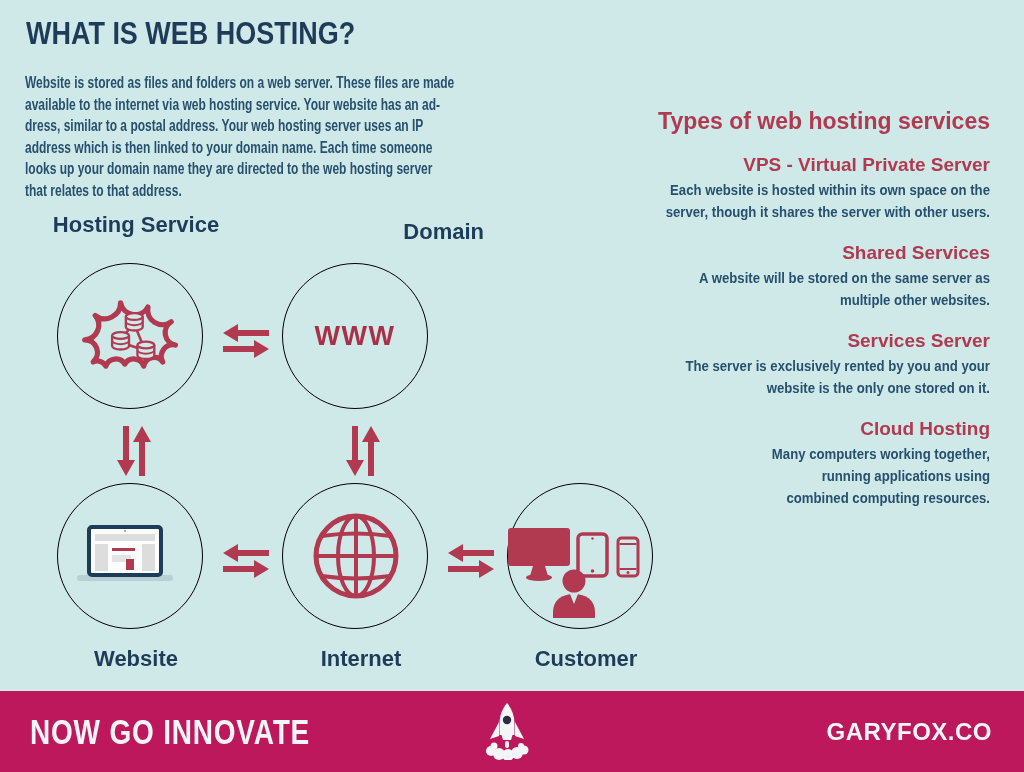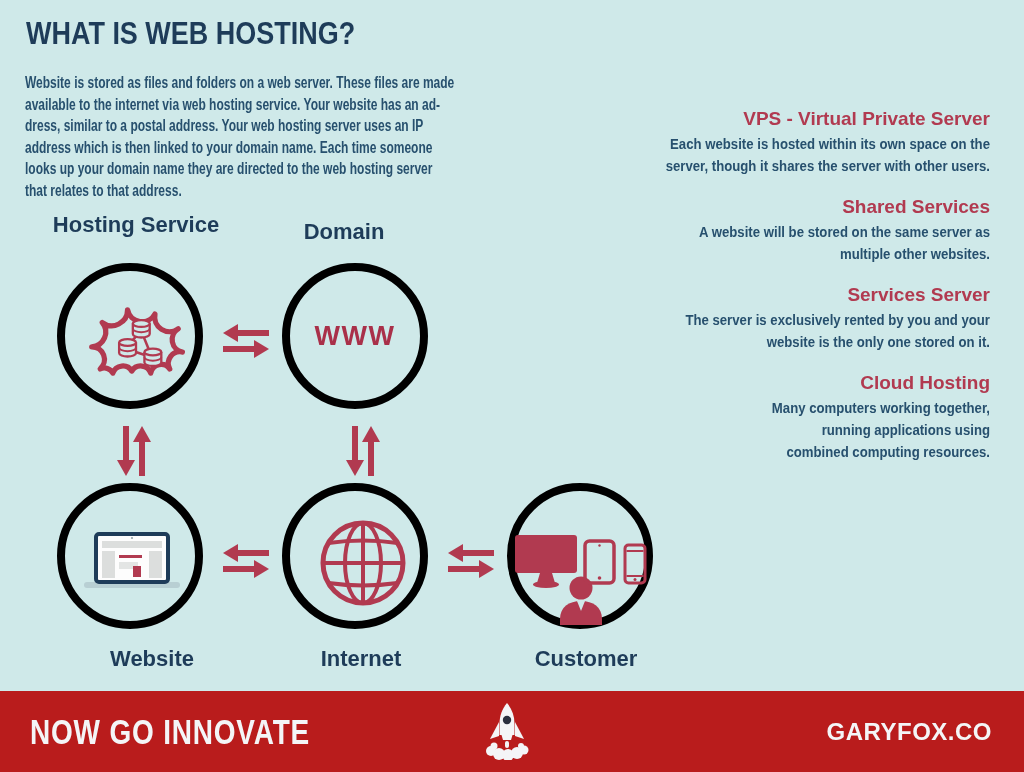--- a/index.html
+++ b/index.html
@@ -34,32 +34,32 @@
     white-space:nowrap; transform:scaleX(.85); transform-origin:right center;
   }
 
   
   .node-label {
     position:absolute; width:240px; text-align:center;
     color:#1e3c59; font-size:22px; font-weight:bold; white-space:nowrap;
   }
   .circle {
     position:absolute; width:146px; height:146px;
-    border:8px solid #000000; border-radius:50%;
+    border:1px solid #000000; border-radius:50%;
   }
   .circle svg, .circle .www { position:absolute; }
   .www {
     width:100%; height:100%; display:flex; align-items:center; justify-content:center;
     color:#a93049; font-size:27px; font-weight:bold; letter-spacing:1.5px;
   }
   .h-arrow { position:absolute; width:50px; height:38px; }
   .v-arrow { position:absolute; width:38px; height:54px; }
 
   
-  .footer { position:absolute; left:0; top:691px; width:1024px; height:81px; background:#b91c1c; }
+  .footer { position:absolute; left:0; top:691px; width:1024px; height:81px; background:#be185d; }
   .tagline {
     position:absolute; left:30px; top:50%;
     transform:translateY(-50%) scaleX(.8); transform-origin:left center;
     color:#f4f5f7; font-size:35px; font-weight:bold; letter-spacing:1px; white-space:nowrap;
   }
   .brand {
     position:absolute; right:32px; top:50%; transform:translateY(-50%);
     color:#f4f5f7; font-size:24px; font-weight:bold; letter-spacing:.5px;
   }
   .rocket { position:absolute; left:484px; top:11px; }
@@ -74,20 +74,21 @@
   <div class="intro">
     <div>Website is stored as files and folders on a web server. These files are made</div>
     <div>available to the internet via web hosting service. Your website has an ad-</div>
     <div>dress, similar to a postal address. Your web hosting server uses an IP</div>
     <div>address which is then linked to your domain name. Each time someone</div>
     <div>looks up your domain name they are directed to the web hosting server</div>
     <div>that relates to that address.</div>
   </div>
 
   <div class="types">
+    <div class="types-heading">Types of web hosting services</div>
 
     <div class="type-section">
       <div class="type-heading">VPS - Virtual Private Server</div>
       <div class="type-line">Each website is hosted within its own space on the</div>
       <div class="type-line">server, though it shares the server with other users.</div>
     </div>
 
     <div class="type-section">
       <div class="type-heading">Shared Services</div>
       <div class="type-line">A website will be stored on the same server as</div>
@@ -102,22 +103,22 @@
 
     <div class="type-section">
       <div class="type-heading">Cloud Hosting</div>
       <div class="type-line">Many computers working together,</div>
       <div class="type-line">running applications using</div>
       <div class="type-line">combined computing resources.</div>
     </div>
   </div>
 
   <div class="node-label" style="left:16px;  top:212px;">Hosting Service</div>
-  <div class="node-label" style="left:224px; top:219px;">Domain</div>
-  <div class="node-label" style="left:32px;  top:646px;">Website</div>
+  <div class="node-label" style="left:244px; top:219px;text-align:right;">Domain</div>
+  <div class="node-label" style="left:16px;  top:646px;">Website</div>
   <div class="node-label" style="left:241px; top:646px;">Internet</div>
   <div class="node-label" style="left:466px; top:646px;">Customer</div>
 
   <div class="circle" style="left:57px; top:263px;">
     <svg style="left:16px; top:22px;" width="110" height="97" viewBox="0 0 104 92">
       <path d="M18 72 A12 12 0 0 0 10 51 A14 14 0 0 0 20 28 A15 15 0 0 0 44 16 A14 14 0 0 0 70 20 A14 14 0 0 0 92 34 A12 12 0 0 0 96 56 A11 11 0 0 0 84 72 A10 10 0 0 0 66 76 A10 10 0 0 0 48 74 A10 10 0 0 0 30 76 A9 9 0 0 0 18 72 Z" fill="none" stroke="#b13a50" stroke-width="5" stroke-linejoin="round"></path>
       <g stroke="#b13a50" stroke-width="2.4" fill="none">
         <line x1="57" y1="36" x2="44" y2="50"></line>
         <line x1="57" y1="36" x2="66" y2="58"></line>
         <line x1="46" y1="54" x2="64" y2="60"></line>

